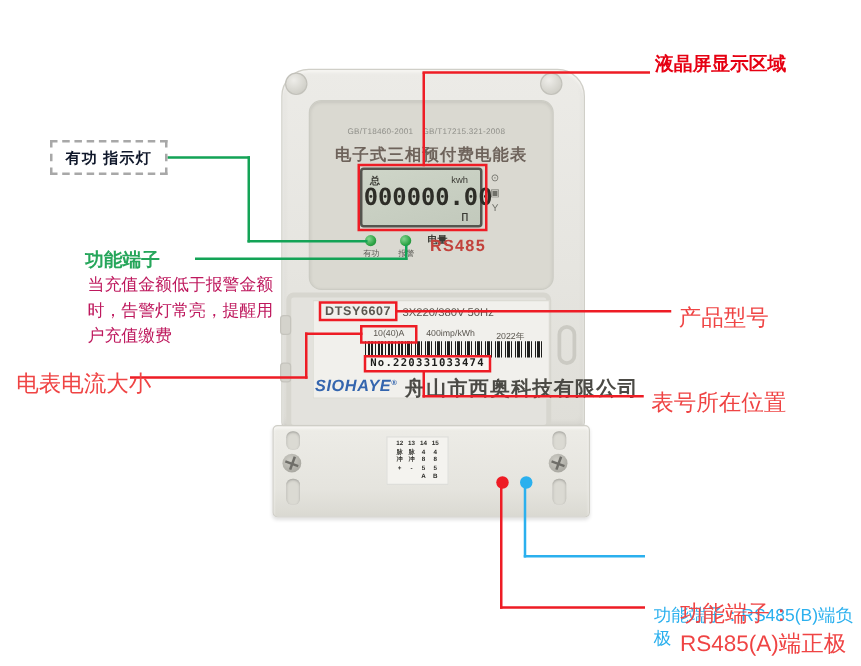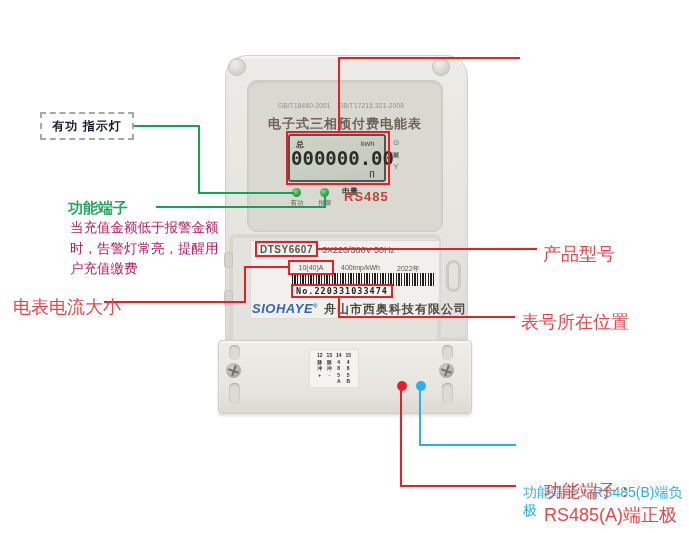--- a/index.html
+++ b/index.html
@@ -54,21 +54,21 @@
   .latch{left:446px;top:260px;width:15px;height:32px;border:3px solid #cbcac3;border-radius:8px;}
   .barcode{left:292px;top:273px;width:142px;height:13px;
     background:repeating-linear-gradient(90deg,#1e1e1c 0 1px,#f6f5f1 1px 2px,#1e1e1c 2px 4px,#f6f5f1 4px 5px,#1e1e1c 5px 6px,#f6f5f1 6px 8px);}
   .serial-strip{left:292px;top:285px;width:100px;height:12px;background:#f7f6f2;
     display:flex;align-items:center;justify-content:center;
     font-family:"DejaVu Sans Mono","Liberation Mono",monospace;
     font-size:8.5px;font-weight:bold;letter-spacing:1px;color:#1d1d1b;}
   .brand{left:252px;top:301px;font-size:13px;font-weight:bold;font-style:italic;
     color:#3465ae;letter-spacing:.5px;}
   .brand sup{font-size:6px;}
-  .company{left:324px;top:301px;font-size:12px;font-weight:bold;color:#4b4a45;letter-spacing:1px;}
+  .company{left:324px;top:301px;font-size:16px;font-weight:bold;color:#4b4a45;letter-spacing:1px;}
 
   .base-cover{left:218px;top:340px;width:254px;height:74px;
     background:linear-gradient(180deg,#edece7 0%,#e5e4de 70%,#dad9d2 100%);
     border:1px solid #cfcec7;border-radius:4px;
     box-shadow:0 2px 3px rgba(0,0,0,.12), inset 0 2px 2px #f7f6f3;}
   .slot{background:#dbdad3;border-radius:5px;box-shadow:inset 0 1px 2px rgba(0,0,0,.25);}
   .screw{width:15px;height:15px;border-radius:50%;
     background:radial-gradient(circle at 40% 35%,#cfcec7,#a9a8a1 75%,#8f8e88);position:absolute;}
   .screw::before,.screw::after{content:"";position:absolute;background:#6f6e69;}
   .screw::before{left:2px;top:7px;width:11px;height:1.5px;transform:rotate(20deg);}
@@ -199,20 +199,21 @@
 <div class="abs red-line" style="left:338px;top:316px;width:177px;height:2px;"></div>
 
 <div class="abs dot dot-red" style="left:397px;top:381px;"></div>
 <div class="abs dot dot-blue" style="left:416px;top:381px;"></div>
 <div class="abs blue-line" style="left:419px;top:386px;width:2px;height:60px;"></div>
 <div class="abs blue-line" style="left:419px;top:444px;width:97px;height:2px;"></div>
 <div class="abs red-line" style="left:400px;top:386px;width:2px;height:101px;"></div>
 <div class="abs red-line" style="left:400px;top:485px;width:116px;height:2px;"></div>
 
 <div class="abs co-lcd">
+  <div class="t">液晶屏显示区域</div>
 </div>
 
 <div class="abs co-active">有功 指示灯</div>
 
 <div class="abs co-alarm-t">功能端子</div>
 <div class="abs co-alarm-d pre">当充值金额低于报警金额
 时，告警灯常亮，提醒用
 户充值缴费</div>
 
 <div class="abs co-red" style="left:13px;top:295px;">电表电流大小</div>

